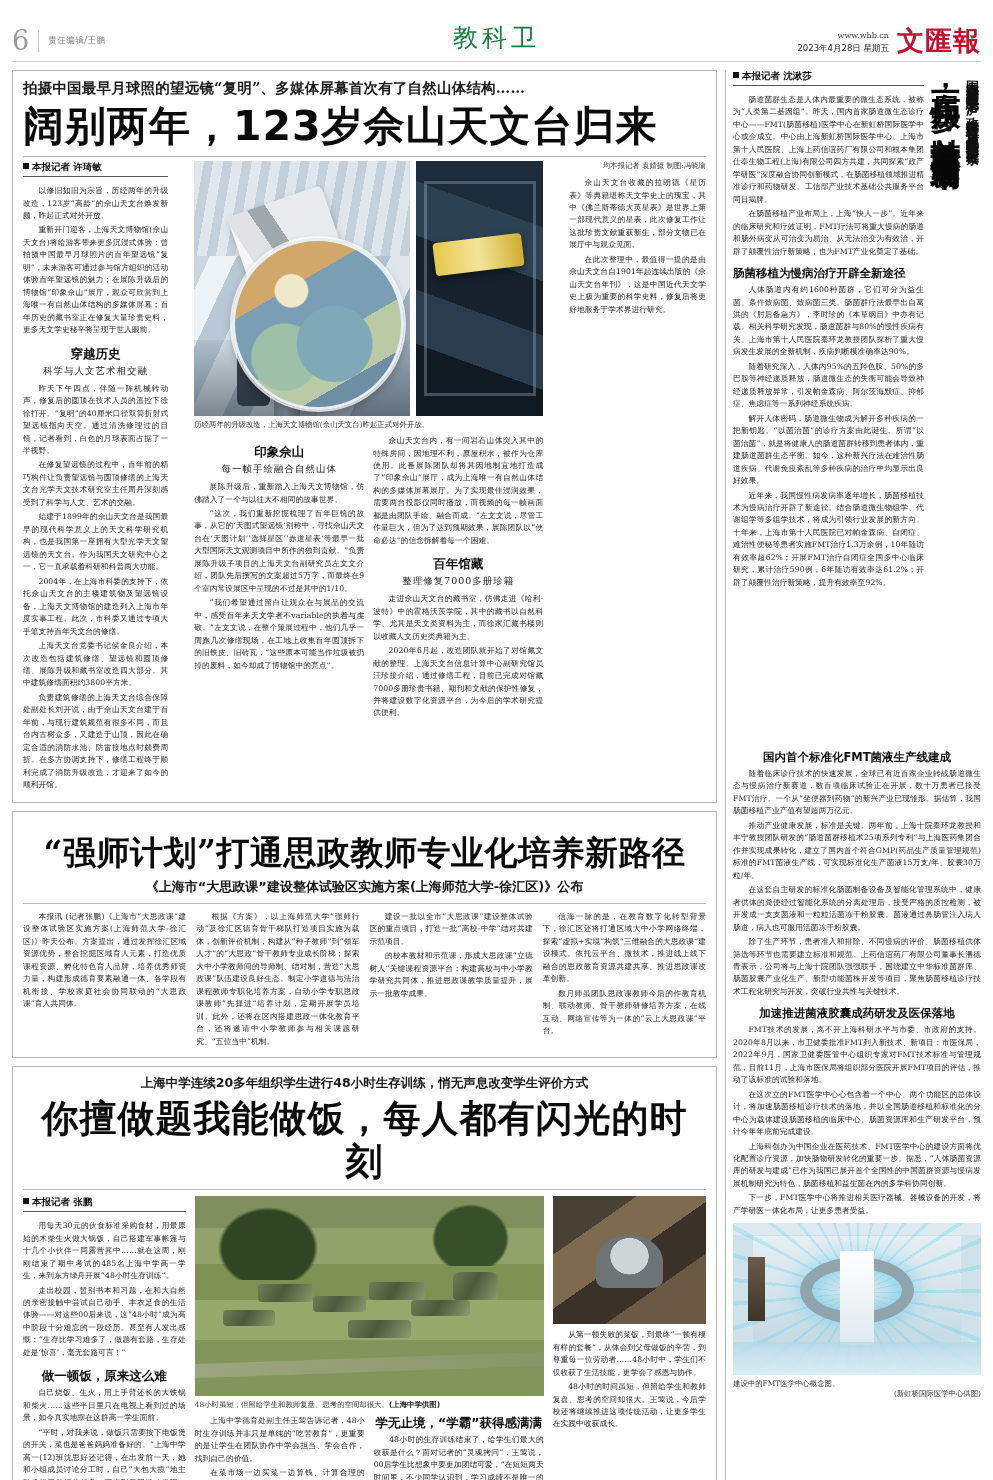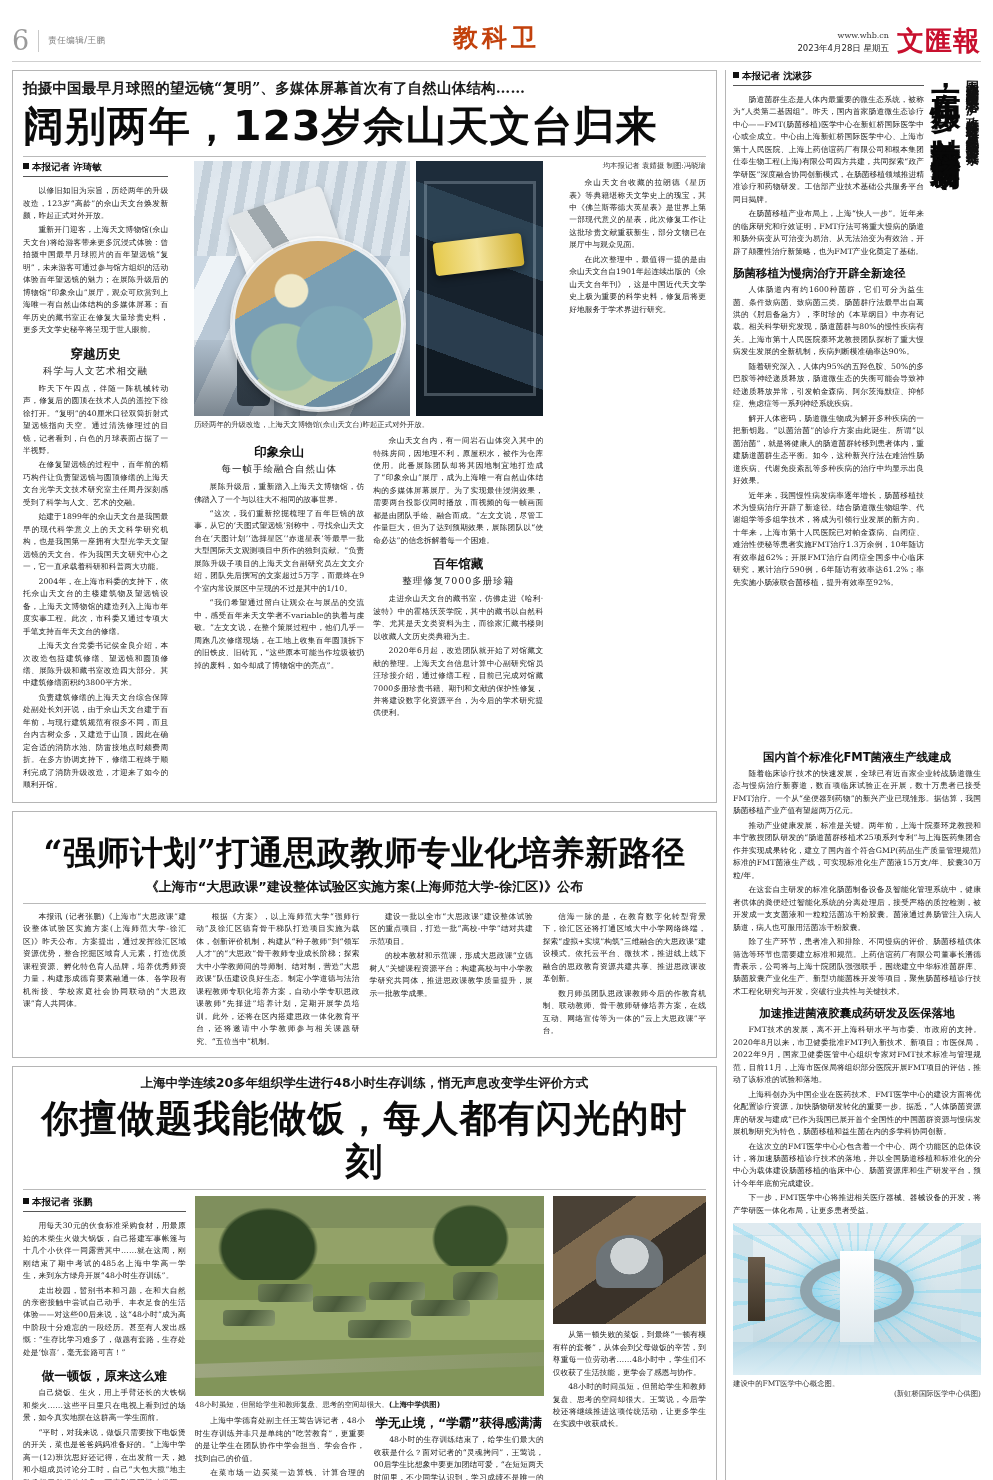--- a/index.html
+++ b/index.html
@@ -13,21 +13,21 @@
   }
   .page { width:993px; height:1480px; position:relative; padding:0 12px; }
 
   
   .masthead { display:flex; align-items:flex-end; height:54px; padding-top:16px; }
   .mh-left { display:flex; align-items:center; gap:9px; width:250px; }
   .mh-page-no { font-family:"DejaVu Serif","Liberation Serif",serif; font-size:27px; color:#9a9a9a; line-height:1; }
   .mh-divider { width:1px; height:22px; background:#c9c9c9; }
   .mh-editor { font-size:8.5px; color:#7b7b7b; letter-spacing:.5px; }
   .mh-center { flex:1; text-align:center; }
-  .mh-section { font-family:"DejaVu Serif","Liberation Serif",serif; font-size:25px; color:#c2410c; letter-spacing:4px; font-weight:700; }
+  .mh-section { font-family:"DejaVu Serif","Liberation Serif",serif; font-size:25px; color:#15803d; letter-spacing:4px; font-weight:400; }
   .mh-right { width:250px; display:flex; align-items:flex-end; justify-content:flex-end; gap:8px; }
   .mh-rblock { text-align:right; line-height:1.45; }
   .mh-url { font-size:8px; color:#333; font-family:"DejaVu Serif","Liberation Serif",serif; }
   .mh-date { font-size:8.5px; color:#222; white-space:nowrap; }
   .mh-logo { font-family:"DejaVu Serif","Liberation Serif",serif; font-size:27px; font-weight:700; color:#c8102e; letter-spacing:1px; line-height:1; }
 
   .rule-top { border-top:1px solid #cfcfcf; margin:7px 0 0 0; }
 
   
   .hr-thin { height:1px; background:#b9b9b9; }
@@ -374,34 +374,34 @@
         <div class="v-text">
           <div class="byline">
             <span class="sq"></span><span>本报记者 沈湫莎</span>
           </div>
           <p class="t">肠道菌群生态是人体内最重要的微生态系统，被称为“人类第二基因组”。昨天，国内首家肠道微生态诊疗中心——FMT(肠菌移植)医学中心在新虹桥国际医学中心或企成立。中心由上海新虹桥国际医学中心、上海市第十人民医院、上海上药信谊药厂有限公司和根本集团仕奉生物工程(上海)有限公司四方共建，共同探索“政产学研医”深度融合协同创新模式，在肠菌移植领域推进精准诊疗和药物研发。工信部产业技术基础公共服务平台同日揭牌。</p>
           <p class="t">在肠菌移植产业布局上，上海“快人一步”。近年来的临床研究和疗效证明，FMT疗法可将重大慢病的肠道和肠外病变从可治变为易治、从无法治变为有效治，开辟了颠覆性治疗新策略，也为FMT产业化奠定了基础。</p>
           <div class="rsub">肠菌移植为慢病治疗开辟全新途径</div>
           <p class="t">人体肠道内有约1600种菌群，它们可分为益生菌、条件致病菌、致病菌三类。肠菌群疗法最早出自葛洪的《肘后备急方》，李时珍的《本草纲目》中亦有记载。相关科学研究发现，肠道菌群与80%的慢性疾病有关。上海市第十人民医院秦环龙教授团队探析了重大慢病发生发展的全新机制，疾病判断模准确率达90%。</p>
           <p class="t">随着研究深入，人体内95%的五羟色胺、50%的多巴胺等神经递质释放，肠道微生态的失衡可能会导致神经递质释放异常，引发帕金森病、阿尔茨海默症、抑郁症、焦虑症等一系列神经系统疾病。</p>
           <p class="t">解开人体密码，肠道微生物成为解开多种疾病的一把新钥匙。“以菌治菌”的诊疗方案由此诞生。所谓“以菌治菌”，就是将健康人的肠道菌群转移到患者体内，重建肠道菌群生态平衡。如今，这种新兴疗法在难治性肠道疾病、代谢免疫紊乱等多种疾病的治疗中均显示出良好效果。</p>
-          <p class="t">近年来，我国慢性病发病率逐年增长，肠菌移植技术为慢病治疗开辟了新途径。结合肠道微生物组学、代谢组学等多组学技术，将成为引领行业发展的新方向。十年来，上海市第十人民医院已对帕金森病、自闭症、难治性便秘等患者实施FMT治疗1.3万余例，10年随访有效率超62%；开展FMT治疗自闭症全国多中心临床研究，累计治疗590例，6年随访有效率达61.2%；率先实施小肠液联合菌移植，提升有效率至92%。</p>
+          <p class="t">近年来，我国慢性病发病率逐年增长，肠菌移植技术为慢病治疗开辟了新途径。结合肠道微生物组学、代谢组学等多组学技术，将成为引领行业发展的新方向。十年来，上海市第十人民医院已对帕金森病、自闭症、难治性便秘等患者实施FMT治疗1.3万余例，10年随访有效率超62%；开展FMT治疗自闭症全国多中心临床研究，累计治疗590例，6年随访有效率达61.2%；开辟了颠覆性治疗新策略，提升有效率至92%。</p>
         </div>
       </div>
 
       <div class="rsub rsub-c">国内首个标准化FMT菌液生产线建成</div>
       <p class="t">随着临床诊疗技术的快速发展，全球已有近百家企业转战肠道微生态与慢病治疗新赛道，数百项临床试验正在开展，数十万患者已接受FMT治疗。一个从“坐便器到药物”的新兴产业已现雏形。据估算，我国肠菌移植产业产值有望超两万亿元。</p>
       <p class="t">推动产业健康发展，标准是关键。两年前，上海十院秦环龙教授和丰宁教授团队研发的“肠道菌群移植术25项系列专利”与上海医药集团合作并实现成果转化，建立了国内首个符合GMP(药品生产质量管理规范)标准的FMT菌液生产线，可实现标准化生产菌液15万支/年、胶囊30万粒/年。</p>
       <p class="t">在这套自主研发的标准化肠菌制备设备及智能化管理系统中，健康者供体的粪便经过智能化系统的分离处理后，接受严格的质控检测，被开发成一支支菌液和一粒粒活菌冻干粉胶囊。菌液通过鼻肠管注入病人肠道，病人也可服用活菌冻干粉胶囊。</p>
       <p class="t">除了生产环节，患者准入和排除、不同慢病的评价、肠菌移植供体筛选等环节也需要建立标准和规范。上药信谊药厂有限公司董事长潘德青表示，公司将与上海十院团队强强联手，围绕建立中华标准菌群库、肠菌胶囊产业化生产、新型功能菌株开发等项目，聚焦肠菌移植诊疗技术工程化研究与开发，突破行业共性与关键技术。</p>
 
       <div class="rsub rsub-c">加速推进菌液胶囊成药研发及医保落地</div>
       <p class="t">FMT技术的发展，离不开上海科研水平与市委、市政府的支持。2020年8月以来，市卫健委批准FMT列入新技术、新项目；市医保局，2022年9月，国家卫健委医管中心组织专家对FMT技术标准与管理规范，目前11月，上海市医保局将组织部分医院开展FMT项目的评估，推动了该标准的试验和落地。</p>
+      <p class="t">在这次立的FMT医学中心心包含着一个中心、两个功能区的总体设计，将加速肠菌移植诊疗技术的落地，并以全国肠道移植和标准化的分中心为载体建设肠菌移植的临床中心、肠菌资源库和生产研发平台，预计今年年底前完成建设。</p>
       <p class="t">上海科创办为中国企业在医药技术、FMT医学中心的建设方面将优化配置诊疗资源，加快肠物研发转化的重要一步。据悉，“人体肠菌资源库的研发与建成”已作为我国已展开首个全国性的中国菌群资源与慢病发展机制研究为特色，肠菌移植和益生菌在内的多学科协同创新。</p>
-      <p class="t">在这次立的FMT医学中心心包含着一个中心、两个功能区的总体设计，将加速肠菌移植诊疗技术的落地，并以全国肠道移植和标准化的分中心为载体建设肠菌移植的临床中心、肠菌资源库和生产研发平台，预计今年年底前完成建设。</p>
       <p class="t">下一步，FMT医学中心将推进相关医疗器械、器械设备的开发，将产学研医一体化布局，让更多患者受益。</p>
 
       <div class="ph-fmt" style="margin-top:6px;">
         <div class="hall"></div>
         <div class="rays"></div>
         <div class="ring"></div>
         <div class="door"></div>
         <div class="banner"></div>
         <div class="floorr"></div>
       </div>

